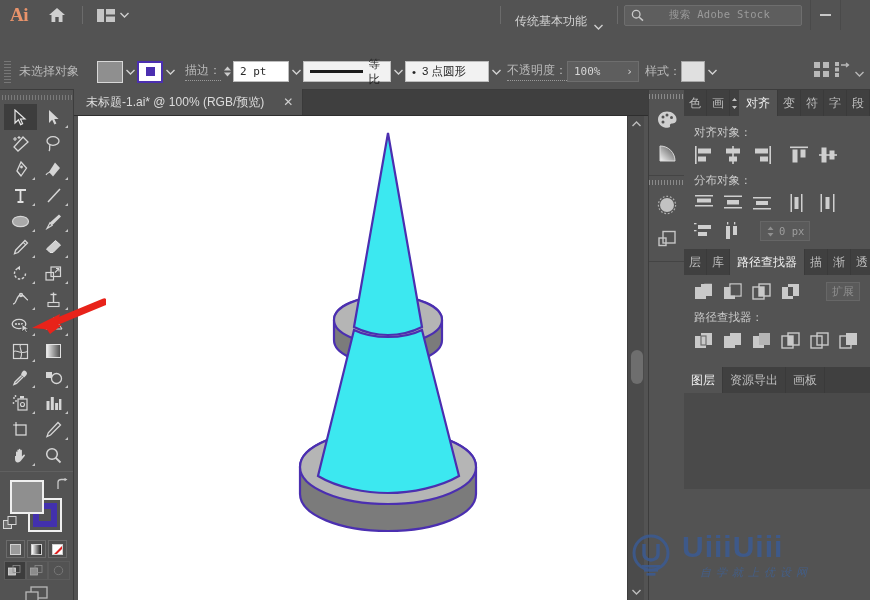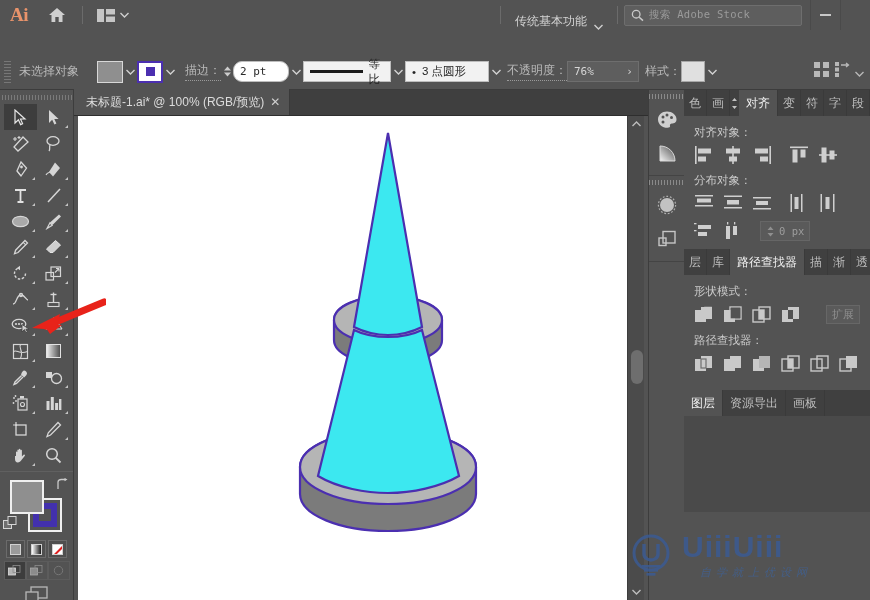--- a/index.html
+++ b/index.html
@@ -41,21 +41,21 @@
     font-size: 12px; color: #d4d4d4; padding: 0 8px; height: 30px;
   }
   .search-box {
     display: flex; align-items: center; gap: 5px;
     width: 178px; height: 21px;
     background: #5e5e5e; border: 1px solid #6e6e6e; border-radius: 2px;
     padding: 0 6px; margin-right: 8px;
   }
   .search-box .ph {
     font-family: "DejaVu Sans Mono", monospace;
-    font-size: 10.5px; color: #9b9b9b; letter-spacing: 0.3px;
+    font-size: 10.5px; color: #9b9b9b; letter-spacing: 0.3px; margin-left: 20px;
   }
   .win-ctrls { display: flex; height: 30px; align-items: stretch; }
   .win-btn {
     width: 30px; display: flex; align-items: center; justify-content: center;
     border-left: 1px solid #4a4a4a;
   }
   .win-btn .dash { width: 11px; height: 2px; background: #c8c8c8; }
 
   
   .menubar {
@@ -184,21 +184,21 @@
   .screen-row { display: flex; justify-content: center; margin-top: 6px; }
 
   
   .tabbar {
     position: absolute; left: 74px; top: 90px; width: 574px; height: 26px;
     background: #3f3f3f; border-bottom: 1px solid #2e2e2e;
     display: flex; align-items: flex-end;
   }
   .doc-tab {
     height: 26px; background: #535353;
-    display: flex; align-items: center; gap: 6px;
+    display: flex; align-items: center; gap: 19px;
     padding: 0 9px 0 12px; font-size: 12px; color: #dcdcdc;
     border-right: 1px solid #3a3a3a;
     white-space: nowrap;
   }
   .doc-tab .x { color: #d0d0d0; font-size: 12px; line-height: 1; }
 
   
   .canvas-wrap {
     position: absolute; left: 74px; top: 116px; width: 574px; height: 484px;
     background: #535353;
@@ -367,21 +367,21 @@
 
     <div class="ctrl-label dotted" style="margin-left:8px;">描边：</div>
     <div class="stepper">
       <svg width="9" height="5" viewBox="0 0 9 5">
           <path d="M4.5 0.5 L8 4.5 L1 4.5 Z" fill="#cccccc"></path>
         </svg>
       <svg width="9" height="5" viewBox="0 0 9 5">
           <path d="M4.5 4.5 L1 0.5 L8 0.5 Z" fill="#cccccc"></path>
         </svg>
     </div>
-    <div class="num-field" style="width:56px;border-radius:9px;">2 pt</div>
+    <div class="num-field" style="width:56px;">2 pt</div>
     <div class="chev">
       <svg width="9" height="6" viewBox="0 0 9 6">
           <path d="M0.5 1 L4.5 5 L8.5 1" stroke="#d2d2d2" stroke-width="1.4" fill="none"></path>
         </svg>
     </div>
 
     <div class="combo-white" style="width:88px;">
       <span class="profile-line"></span>
       <span>等比</span>
     </div>
@@ -396,21 +396,21 @@
       <span>3 点圆形</span>
     </div>
     <div class="chev">
       <svg width="9" height="6" viewBox="0 0 9 6">
           <path d="M0.5 1 L4.5 5 L8.5 1" stroke="#d2d2d2" stroke-width="1.4" fill="none"></path>
         </svg>
     </div>
 
     <div class="ctrl-label dotted" style="margin-left:4px;">不透明度：</div>
     <div style="display:flex;align-items:center;">
-      <div class="num-field dark" style="width:54px;border-right:none;">76%</div>
+      <div class="num-field dark" style="width:54px;border-right:none;">100%</div>
       <div class="num-field dark" style="padding:0;border-left:none;width:18px;justify-content:center;">›</div>
     </div>
 
     <div class="ctrl-label" style="margin-left:6px;">样式：</div>
     <div class="style-sw"></div>
     <div class="chev">
       <svg width="9" height="6" viewBox="0 0 9 6">
           <path d="M0.5 1 L4.5 5 L8.5 1" stroke="#d2d2d2" stroke-width="1.4" fill="none"></path>
         </svg>
     </div>
@@ -914,21 +914,20 @@
     <div>
       <div class="panel-tabs">
         <div class="ptab tiny">层</div>
         <div class="ptab tiny">库</div>
         <div class="ptab active">路径查找器</div>
         <div class="ptab tiny">描</div>
         <div class="ptab tiny">渐</div>
         <div class="ptab tiny">透</div>
       </div>
       <div class="panel-body">
-        <div class="sec-title">形状模式：</div>
         <div class="icon-row pf">
           <svg class="pf-btn" viewBox="0 0 21 19">
             <path d="M1 5 L11 5 L11 1 L20 1 L20 12 L10 12 L10 18 L1 18 Z" fill="#c9c9c9" transform="translate(0,0) scale(0.85) translate(1,1)"></path>
             <rect x="1" y="5" width="11" height="12" fill="#c9c9c9"></rect>
             <rect x="7" y="2" width="11" height="12" fill="#c9c9c9"></rect>
           </svg>
           <svg class="pf-btn" viewBox="0 0 21 19">
             <rect x="1" y="5" width="11" height="12" fill="#c9c9c9"></rect>
             <rect x="7" y="2" width="11" height="12" fill="none" stroke="#c9c9c9" stroke-width="1.4"></rect>
             <rect x="7.7" y="2.7" width="9.6" height="10.6" fill="#535353"></rect>

